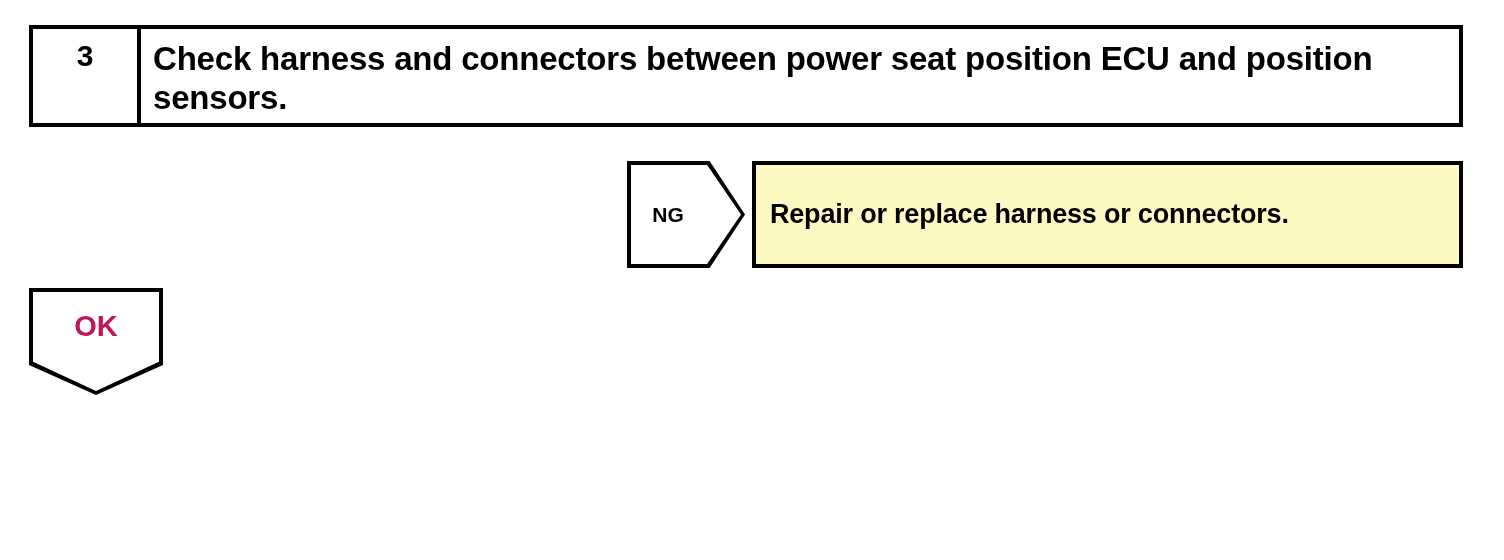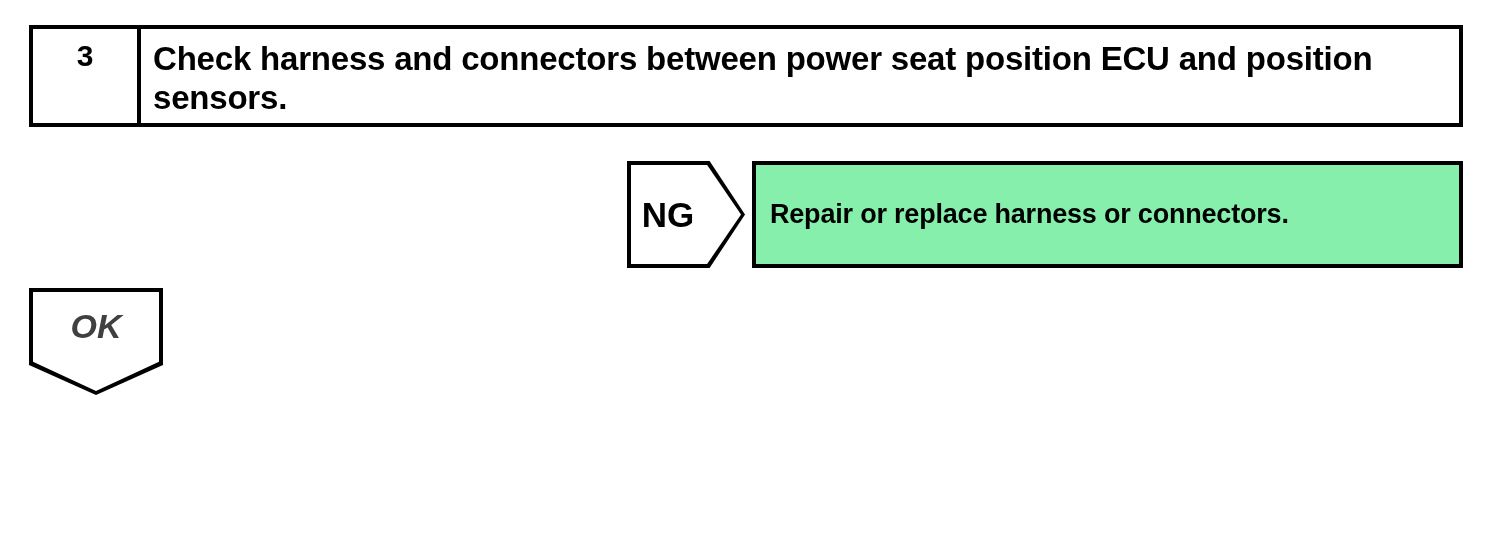--- a/index.html
+++ b/index.html
@@ -90,21 +90,21 @@
   }
   .tag-right .tag-label {
     position: absolute;
     left: 0;
     top: 0;
     width: 82px;
     height: 107px;
     display: flex;
     align-items: center;
     justify-content: center;
-    font-size: 35px;
+    font-size: 21px;
     font-weight: bold;
     color: #000000;
   }
 
   .tag-down {
     position: absolute;
     left: 29px;
     top: 288px;
     width: 134px;
     height: 107px;
@@ -130,32 +130,31 @@
   }
   .tag-down .tag-label {
     position: absolute;
     left: 0;
     top: 0;
     width: 134px;
     height: 76px;
     display: flex;
     align-items: center;
     justify-content: center;
-    font-size: 34px;
-    font-weight: bold;
-    color: #404040;
-    font-style: italic;
+    font-size: 29px;
+    font-weight: bold;
+    color: #be185d;
   }
 
   
   .action-box {
     position: absolute;
     box-sizing: border-box;
     border: 4px solid #000000;
-    background: #86efac;
+    background: #fef9c3;
     display: flex;
     align-items: center;
   }
   .action-box .action-text {
     font-size: 27px;
     font-weight: bold;
     color: #000000;
     line-height: 1.17;
     letter-spacing: -0.2px;
     padding: 0 10px 0 14px;

